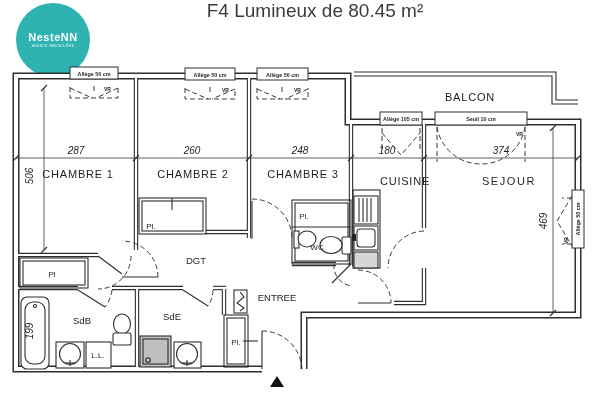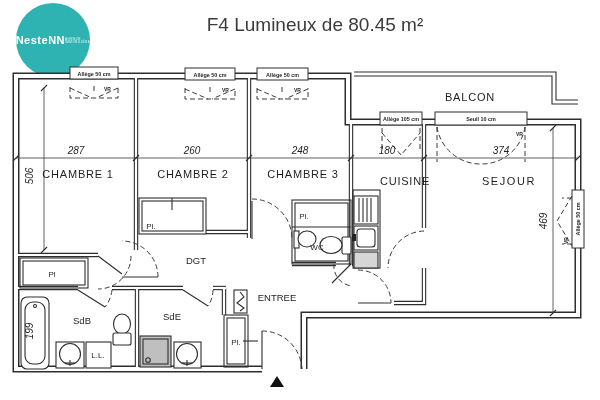--- a/index.html
+++ b/index.html
@@ -1,22 +1,22 @@
 <!DOCTYPE html>
 <html><head>
 <meta charset="utf-8">
 <style>
   html,body{margin:0;padding:0;background:#ffffff;}
   .page{position:relative;width:600px;height:400px;background:#fff;overflow:hidden;
         font-family:"Liberation Sans", sans-serif;}
   .logo{position:absolute;left:16px;top:3px;width:74px;height:74px;border-radius:50%;
-        display:flex;flex-direction:row;align-items:center;justify-content:center;}
+        display:flex;flex-direction:column;align-items:center;justify-content:center;}
   .logo .brand{color:#fff;font-weight:bold;font-size:11px;letter-spacing:.5px;line-height:1;}
   .logo .tagline{color:#e8f7f7;font-size:3.2px;letter-spacing:.4px;margin-top:2px;line-height:1;}
-  .title{position:absolute;left:175px;top:14px;width:280px;text-align:center;
+  .title{position:absolute;left:175px;top:0;width:280px;text-align:center;
          font-size:19px;color:#3b3b3b;}
   svg{position:absolute;left:0;top:0;}
   svg text{fill:#1f1f1f;}
   .room-lb{font-size:11px;letter-spacing:.8px;}
   .room-lb.wide{letter-spacing:1.6px;}
   .sm-lb{font-size:9.5px;}
   .tiny-lb{font-size:8px;}
   .dim{font-size:10px;font-style:italic;}
   .win-lb{font-size:5.4px;font-weight:600;}
   .vr{font-size:5px;font-weight:600;}

